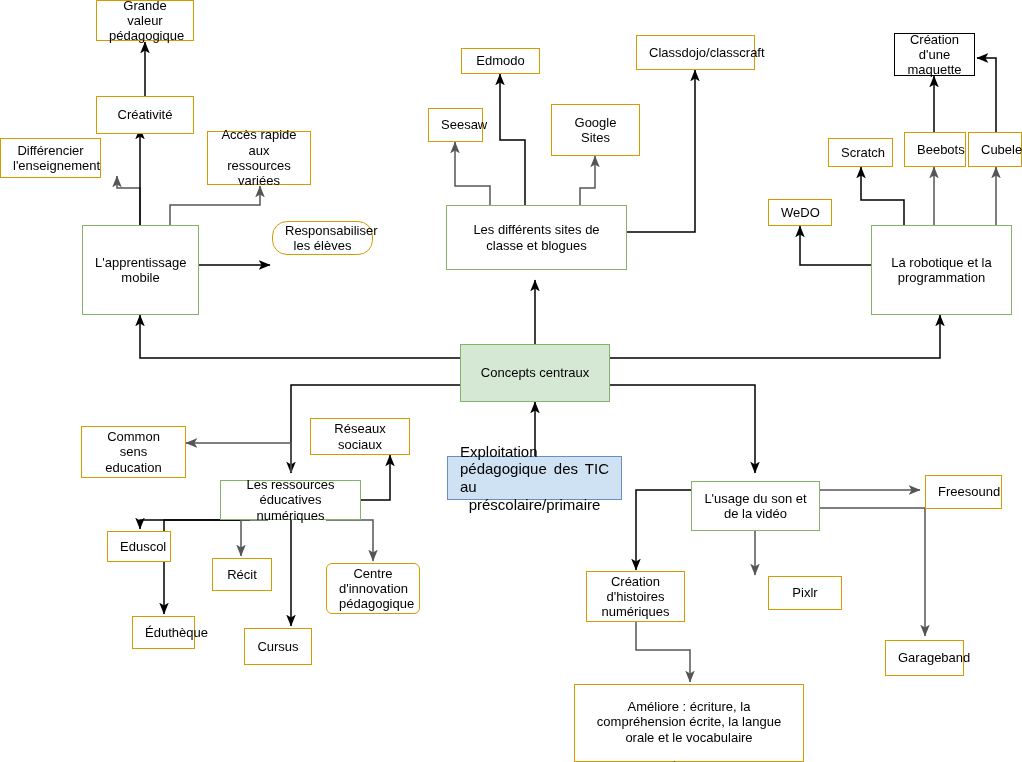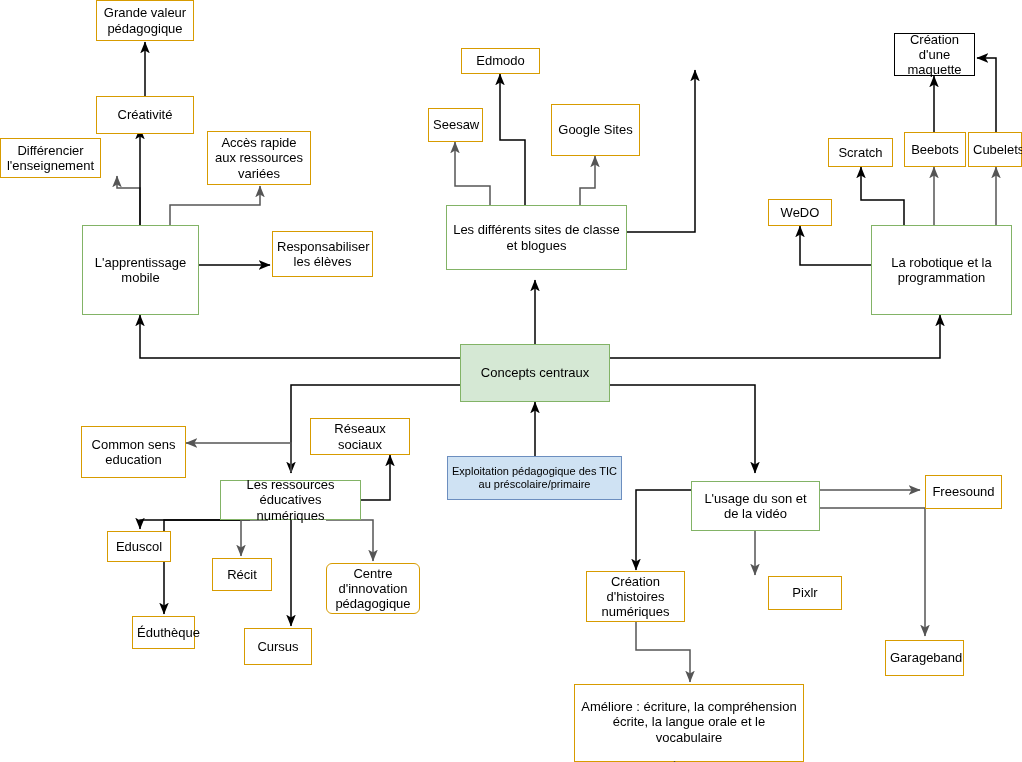--- a/index.html
+++ b/index.html
@@ -25,21 +25,21 @@
   }
   .node {
     position: absolute;
     box-sizing: border-box;
     display: flex;
     align-items: center;
     justify-content: center;
     text-align: center;
     color: #000000;
     line-height: 1.18;
-    padding: 2px 4px;
+    padding: 2px 12px;
     z-index: 2;
   }
   .node .lbl { display: block; width: 100%; }
   .orange {
     border: 1.4px solid #d79b00;
     background: #ffffff;
   }
   .green {
     border: 1.6px solid #82b366;
     background: #d5e8d4;
@@ -50,21 +50,21 @@
   }
   .blue {
     border: 1.4px solid #6c8ebf;
     background: #cfe2f3;
   }
   .black {
     border: 1.6px solid #000000;
     background: #ffffff;
   }
   .fs13 { font-size: 13px; }
-  .fs12 { font-size: 11px; }
+  .fs12 { font-size: 15px; }
   .cite {
     display: block;
     font-size: 8.5px;
     margin-top: 16px;
     color: #222;
   }
   .justify-txt { text-align: justify; text-align-last: center; }
 </style>
 </head>
 <body>
@@ -165,36 +165,39 @@
   </div>
 
   <div class="node orange fs13" style="left:0px; top:138px; width:101px; height:40px;">
     <span class="lbl">Différencier l'enseignement</span>
   </div>
 
   <div class="node orange fs13" style="left:207px; top:131px; width:104px; height:54px;">
     <span class="lbl">Accès rapide aux ressources variées</span>
   </div>
 
-  <div class="node orange fs13" style="left:272px; top:231px; width:101px; height:46px;">
+  <div class="node orange fs13" style="left:272px; top:221px; width:101px; height:34px;border-radius:15px;">
     <span class="lbl">Responsabiliser les élèves</span>
   </div>
 
   <div class="node orange fs13" style="left:428px; top:108px; width:55px; height:34px;">
     <span class="lbl">Seesaw</span>
   </div>
 
   <div class="node orange fs13" style="left:461px; top:48px; width:79px; height:26px;">
     <span class="lbl">Edmodo</span>
   </div>
 
   <div class="node orange fs13" style="left:551px; top:104px; width:89px; height:52px;">
     <span class="lbl">Google Sites</span>
   </div>
 
+  <div class="node orange fs13" style="left:636px; top:35px; width:119px; height:35px;">
+    <span class="lbl">Classdojo/classcraft</span>
+  </div>
 
   <div class="node black fs13" style="left:894px; top:33px; width:81px; height:43px;">
     <span class="lbl">Création d'une maquette</span>
   </div>
 
   <div class="node orange fs13" style="left:828px; top:138px; width:65px; height:29px;">
     <span class="lbl">Scratch</span>
   </div>
 
   <div class="node orange fs13" style="left:904px; top:132px; width:62px; height:35px;">

